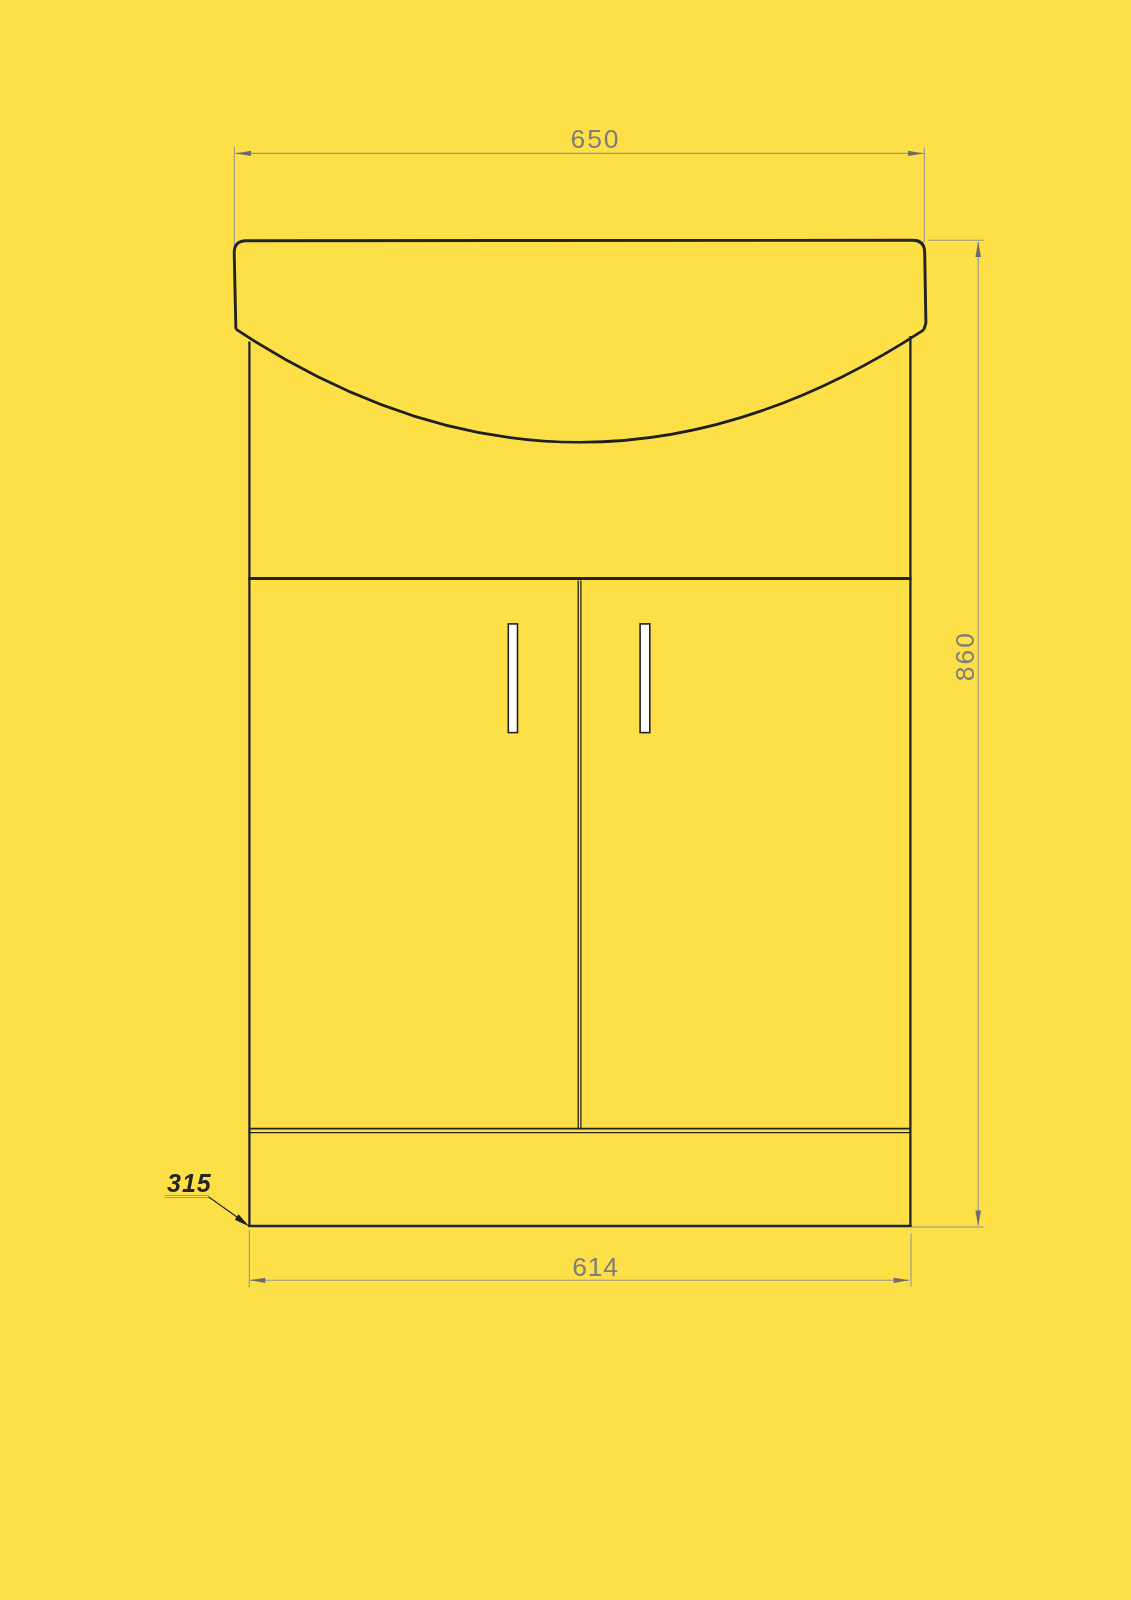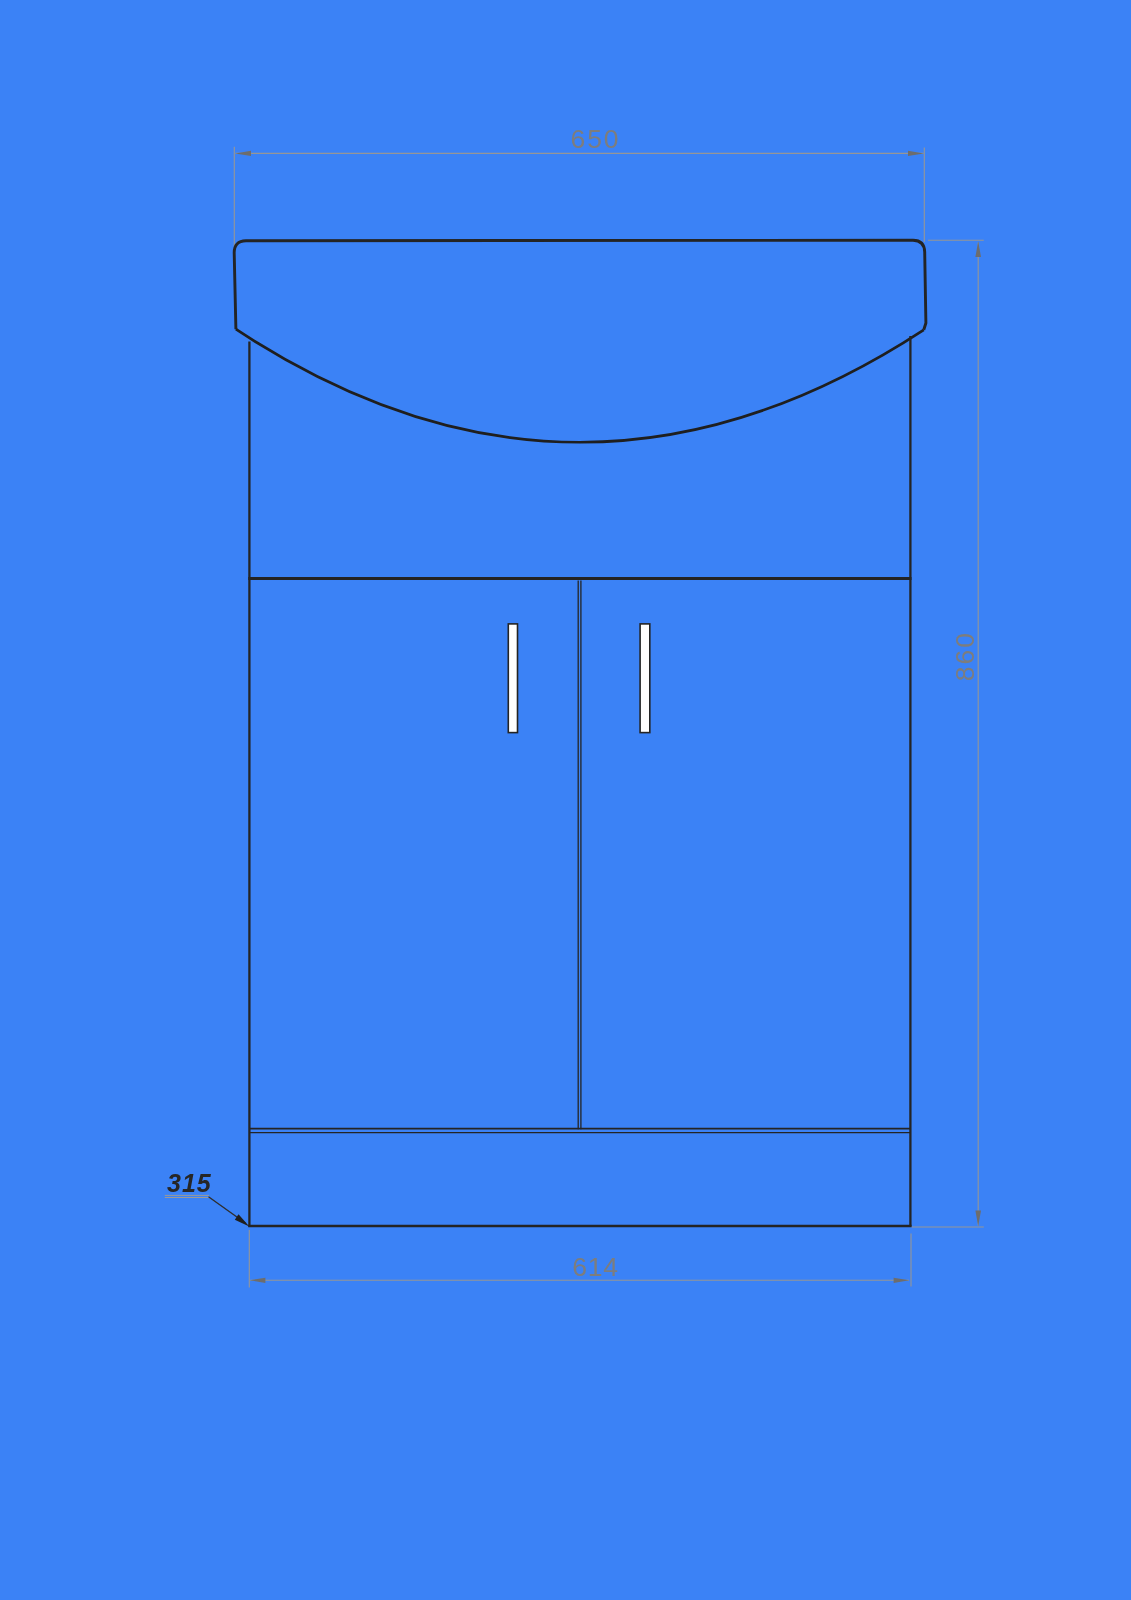--- a/index.html
+++ b/index.html
@@ -1,16 +1,16 @@
 <!DOCTYPE html>
 <html><head>
 <meta charset="utf-8">
 <style>
   html,body{margin:0;padding:0;background:#ffffff;}
-  .page{width:1131px;height:1600px;position:relative;background:#3b82f6;}
+  .page{width:1131px;height:1600px;position:relative;background:#fde047;}
   svg{display:block;}
   text{font-family:"Liberation Sans",sans-serif;}
 </style>
 </head>
 <body>
 <div class="page">
 <svg width="1131" height="1600" viewBox="0 0 1131 1600">
 
   <g stroke="#969696" stroke-width="1.1" fill="none">
 

